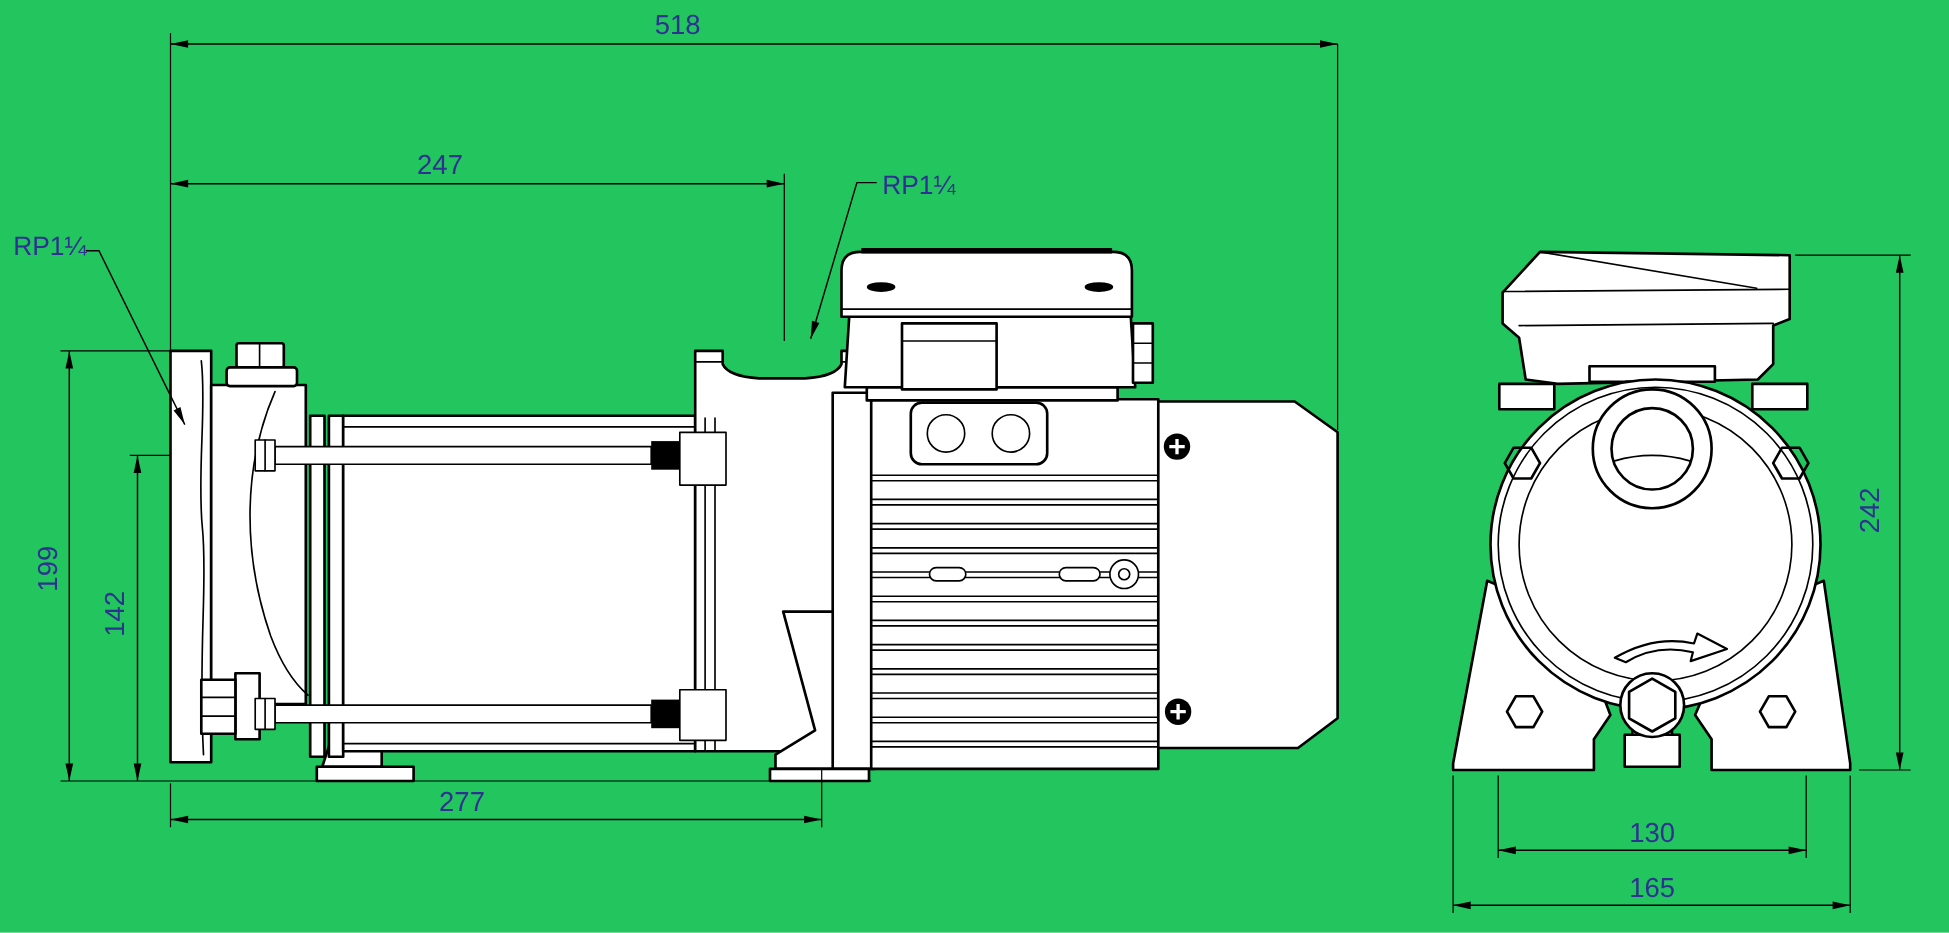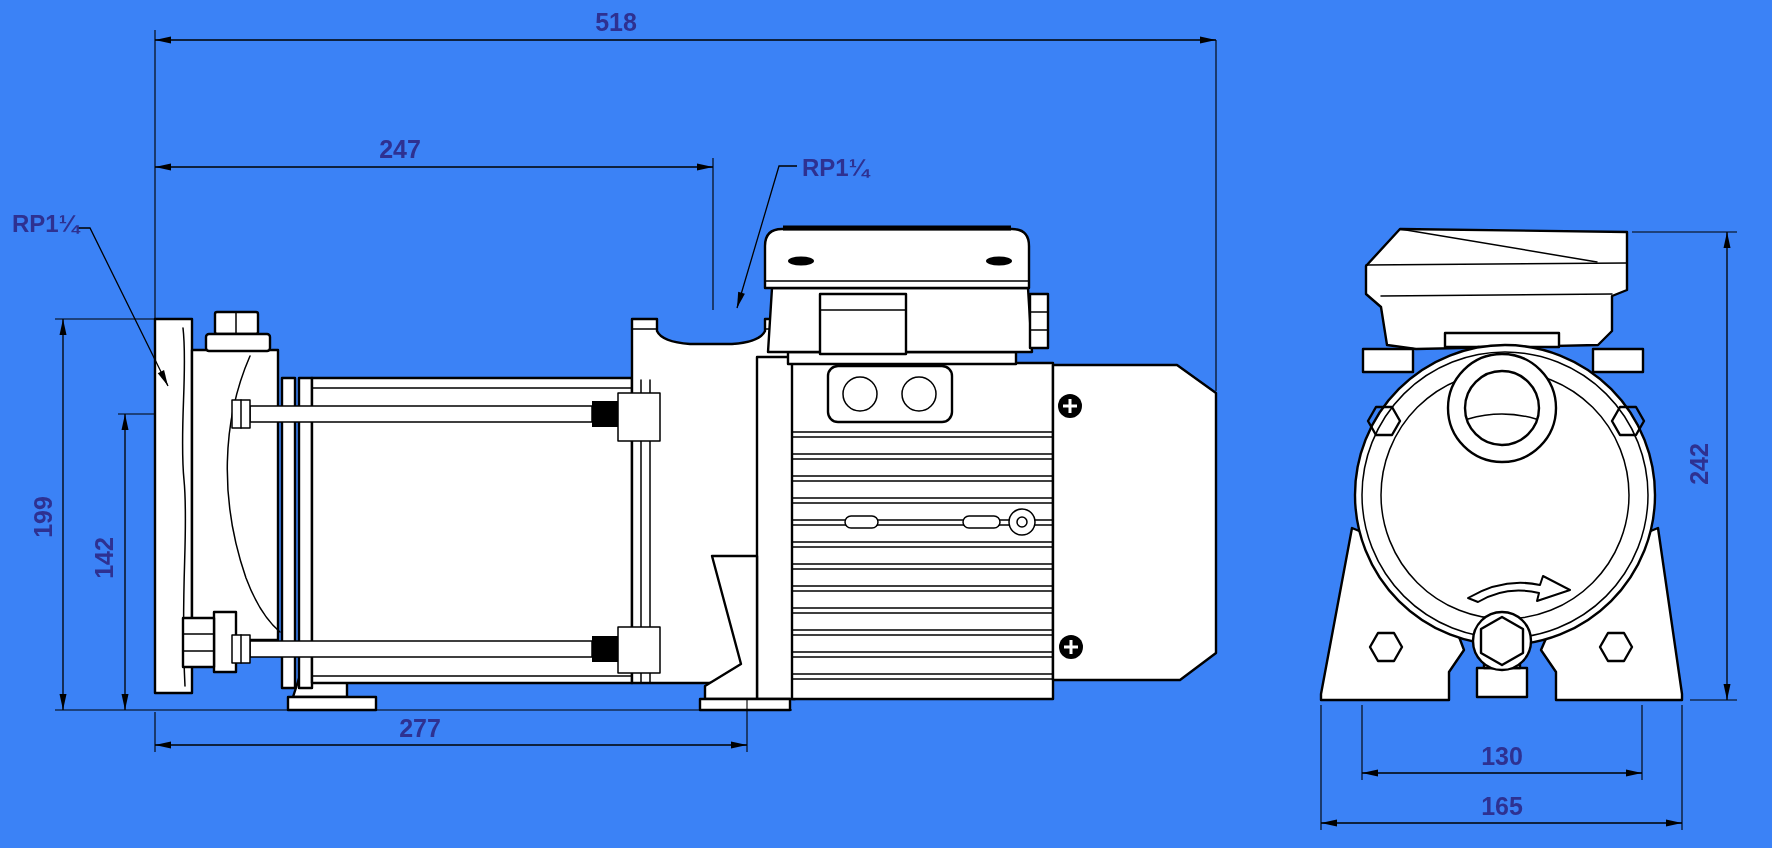--- a/index.html
+++ b/index.html
@@ -1,16 +1,16 @@
 <!DOCTYPE html>
 <html><head>
 <meta charset="utf-8">
 <style>
   html,body{margin:0;padding:0;background:#fff;}
-  .stage{width:1772px;height:848px;position:relative;background:#3b82f6;overflow:hidden;font-weight:bold;}
+  .stage{width:1772px;height:848px;position:relative;background:#22c55e;overflow:hidden;}
   svg{display:block;}
   .obj  {fill:none;stroke:#000;stroke-width:2.4;stroke-linejoin:round;stroke-linecap:round;}
   .objw {fill:#fff;stroke:#000;stroke-width:2.4;stroke-linejoin:round;}
   .thin {fill:none;stroke:#000;stroke-width:1.5;stroke-linejoin:round;stroke-linecap:round;}
   .thinw{fill:#fff;stroke:#000;stroke-width:1.5;stroke-linejoin:round;}
   .fill {fill:#000;stroke:none;}
   .dim  {fill:none;stroke:#000;stroke-width:1.3;}
   .ext  {fill:none;stroke:#000;stroke-width:1.1;}
   .dtxt {font-family:"Liberation Sans","DejaVu Sans",sans-serif;font-size:25px;fill:#2e3191;}
   .ptxt {font-family:"Liberation Sans","DejaVu Sans",sans-serif;font-size:24px;fill:#2e3191;}

